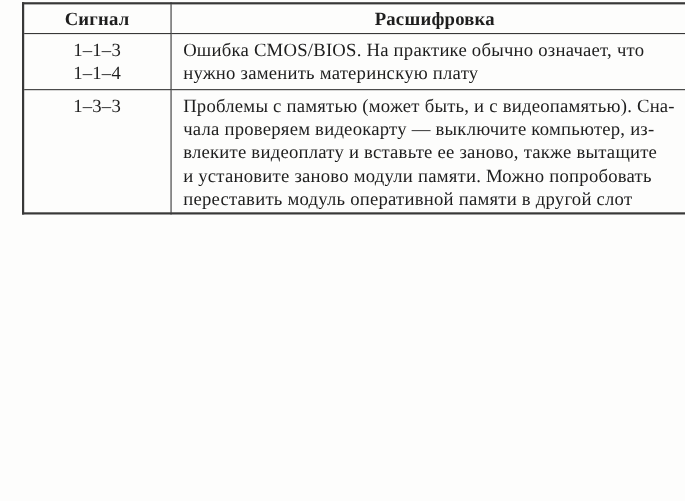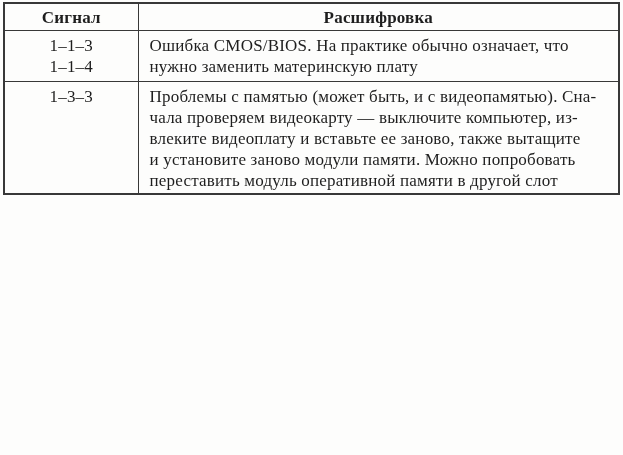--- a/index.html
+++ b/index.html
@@ -7,21 +7,21 @@
     padding: 0;
     background: #fefefe;
     width: 623px;
     height: 455px;
     overflow: hidden;
   }
   .page {
     width: 623px;
     height: 455px;
     box-sizing: border-box;
-    padding: 2px 3px;
+    padding: 2px 20px;
     background: #fdfdfc;
     font-family: "Liberation Serif", "DejaVu Serif", serif;
     color: #1e1e1e;
   }
   table.beep-table {
     width: 615px;
     border-collapse: collapse;
     table-layout: fixed;
     border: 2px solid #383838;
   }

